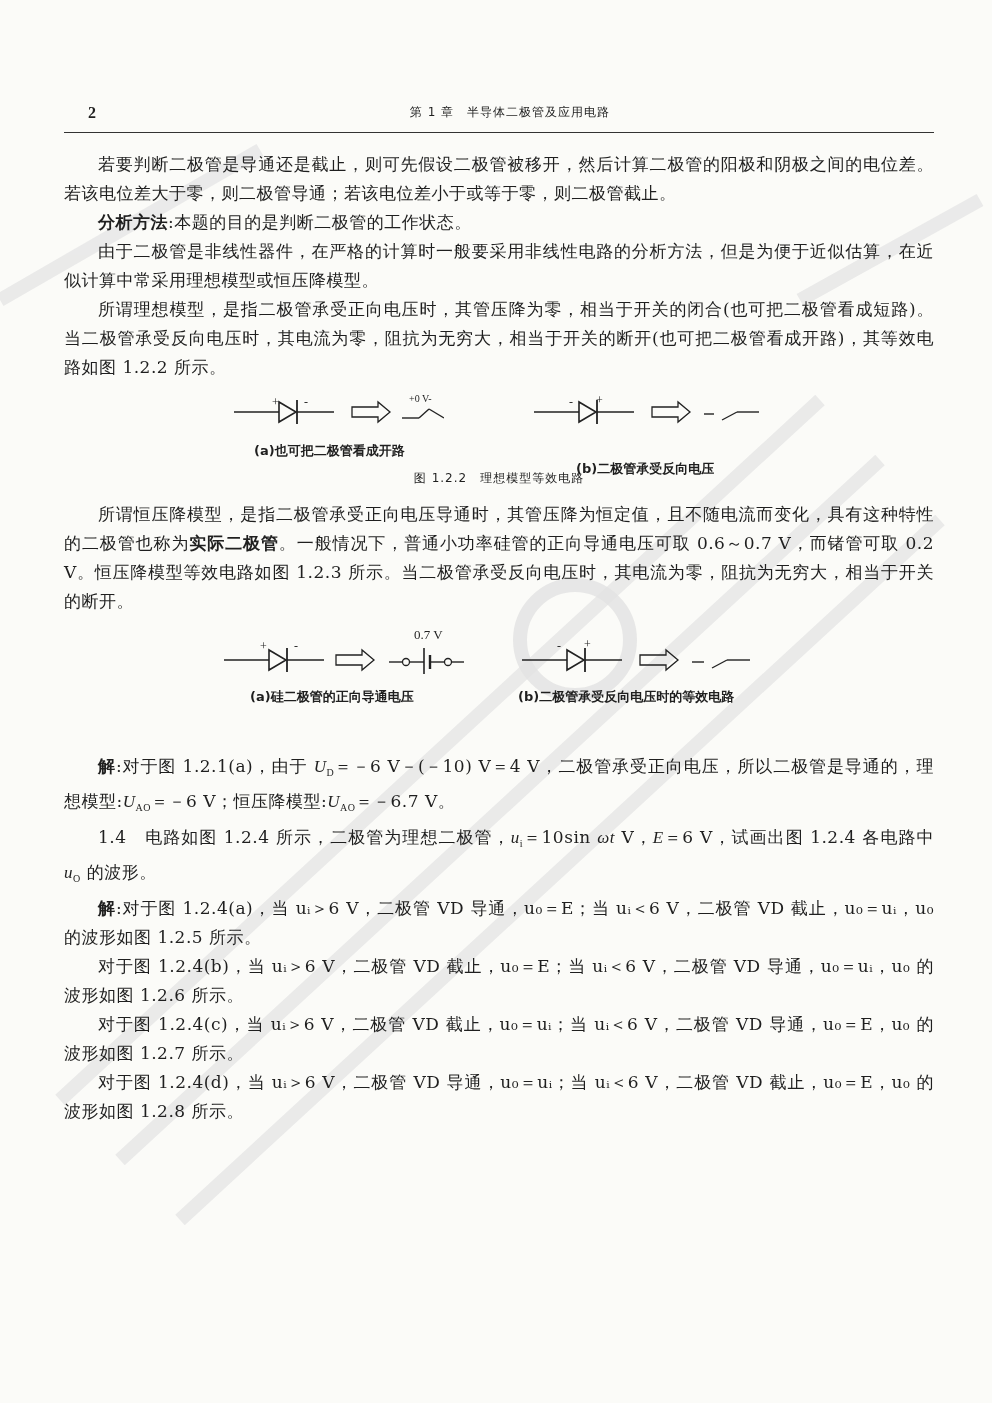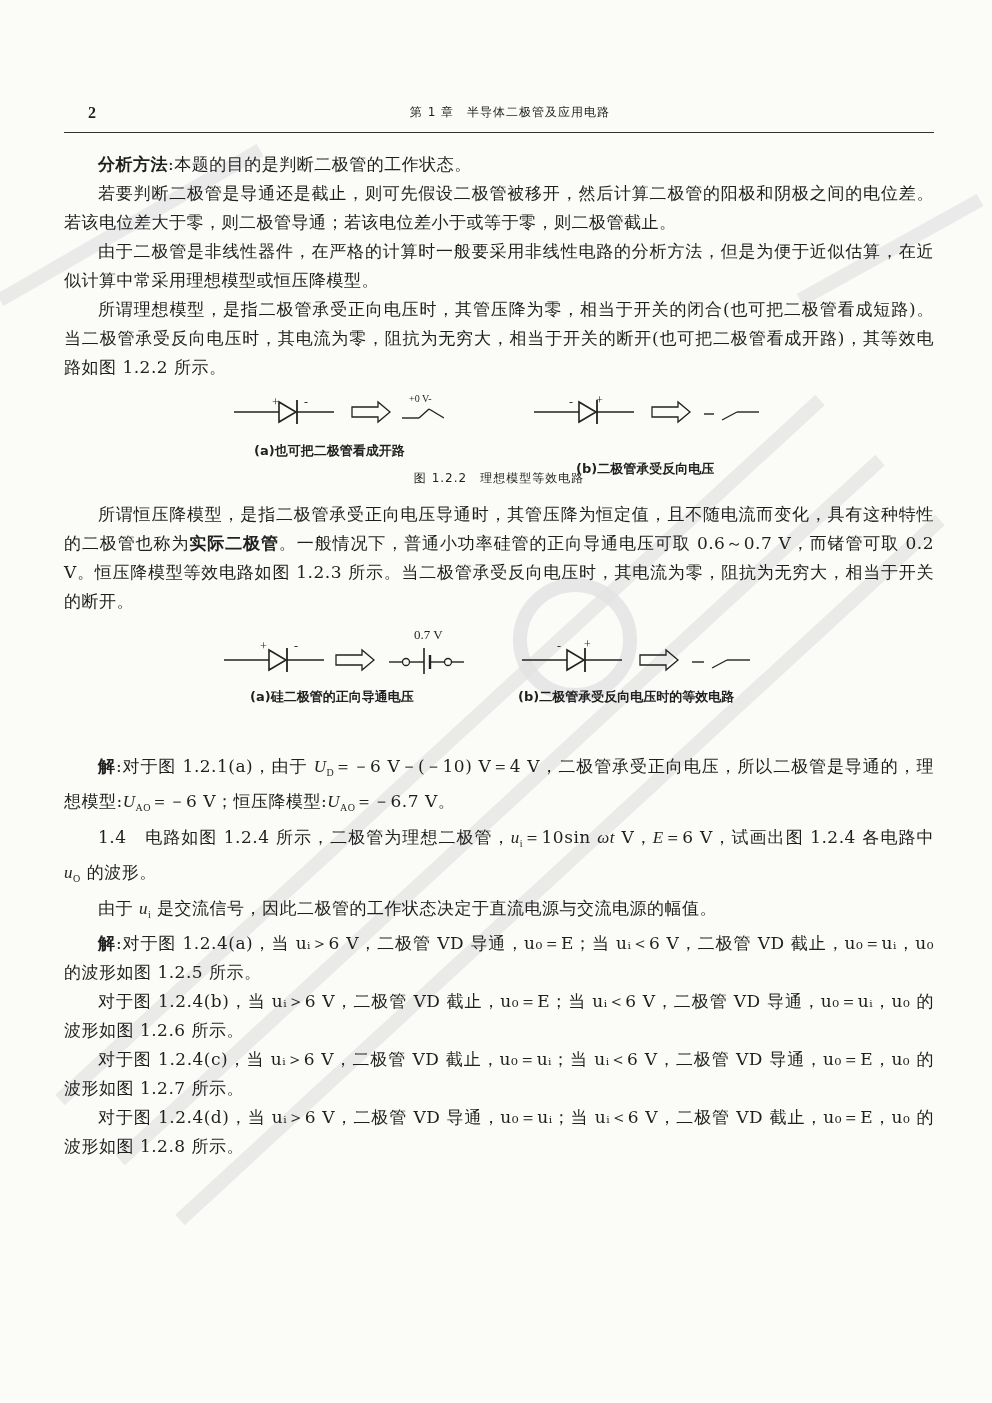--- a/index.html
+++ b/index.html
@@ -63,24 +63,24 @@
 </svg>
 
 <div class="page-header">
   <span class="page-number">2</span>
   <span class="running-title">第 1 章　半导体二极管及应用电路</span>
 </div>
 <div class="header-rule"></div>
 
 <div class="content">
 
+  <p class="para">若要判断二极管是导通还是截止，则可先假设二极管被移开，然后计算二极管的阳极和阴极之间的电位差。若该电位差大于零，则二极管导通；若该电位差小于或等于零，则二极管截止。</p>
   <p class="para">
     <span class="bold">分析方法</span><span>:本题的目的是判断二极管的工作状态。</span>
   </p>
-  <p class="para">若要判断二极管是导通还是截止，则可先假设二极管被移开，然后计算二极管的阳极和阴极之间的电位差。若该电位差大于零，则二极管导通；若该电位差小于或等于零，则二极管截止。</p>
   <p class="para">由于二极管是非线性器件，在严格的计算时一般要采用非线性电路的分析方法，但是为便于近似估算，在近似计算中常采用理想模型或恒压降模型。</p>
   <p class="para">所谓理想模型，是指二极管承受正向电压时，其管压降为零，相当于开关的闭合(也可把二极管看成短路)。当二极管承受反向电压时，其电流为零，阻抗为无穷大，相当于开关的断开(也可把二极管看成开路)，其等效电路如图 1.2.2 所示。</p>
 
   <div class="figure">
     <svg class="fig-part" style="left:170px;" width="210" height="40">
       <line x1="0" y1="22" x2="45" y2="22" stroke="#222" stroke-width="1.4"></line>
       <polygon points="45,12 45,32 62,22" fill="none" stroke="#222" stroke-width="1.6"></polygon>
       <line x1="63" y1="10" x2="63" y2="34" stroke="#222" stroke-width="1.8"></line>
       <line x1="63" y1="22" x2="100" y2="22" stroke="#222" stroke-width="1.4"></line>
       <path d="M118,17 h26 v-5 l12,10 l-12,10 v-5 h-26 z" fill="none" stroke="#222" stroke-width="1.3"></path>
@@ -147,21 +147,18 @@
     <span class="fig-sub" style="left:454px; top:58px;">(b)二极管承受反向电压时的等效电路</span>
   </div>
 
   <p class="para">
     <span class="bold">解</span><span>:对于图 1.2.1(a)，由于 </span><span class="math"><span>U</span><sub>D</sub></span><span>＝－6 V－(－10) V＝4 V，二极管承受正向电压，所以二极管是导通的，理想模型:</span><span class="math"><span>U</span><sub>AO</sub></span><span>＝－6 V；恒压降模型:</span><span class="math"><span>U</span><sub>AO</sub></span><span>＝－6.7 V。</span>
   </p>
   <p class="para">
     <span>1.4　电路如图 1.2.4 所示，二极管为理想二极管，</span><span class="math"><span>u</span><sub>i</sub></span><span>＝10sin </span><span class="math">ωt</span><span> V，</span><span class="math">E</span><span>＝6 V，试画出图 1.2.4 各电路中 </span><span class="math"><span>u</span><sub>O</sub></span><span> 的波形。</span>
   </p>
   <p class="para">
-    <span>由于 </span><span class="math"><span>u</span><sub>i</sub></span><span> 是交流信号，因此二极管的工作状态决定于直流电源与交流电源的幅值。</span>
-  </p>
-  <p class="para">
     <span class="bold">解</span><span>:对于图 1.2.4(a)，当 uᵢ＞6 V，二极管 VD 导通，u₀＝E；当 uᵢ＜6 V，二极管 VD 截止，u₀＝uᵢ，u₀ 的波形如图 1.2.5 所示。</span>
   </p>
   <p class="para">对于图 1.2.4(b)，当 uᵢ＞6 V，二极管 VD 截止，u₀＝E；当 uᵢ＜6 V，二极管 VD 导通，u₀＝uᵢ，u₀ 的波形如图 1.2.6 所示。</p>
   <p class="para">对于图 1.2.4(c)，当 uᵢ＞6 V，二极管 VD 截止，u₀＝uᵢ；当 uᵢ＜6 V，二极管 VD 导通，u₀＝E，u₀ 的波形如图 1.2.7 所示。</p>
   <p class="para">对于图 1.2.4(d)，当 uᵢ＞6 V，二极管 VD 导通，u₀＝uᵢ；当 uᵢ＜6 V，二极管 VD 截止，u₀＝E，u₀ 的波形如图 1.2.8 所示。</p>
 </div>
 
 </body></html>

